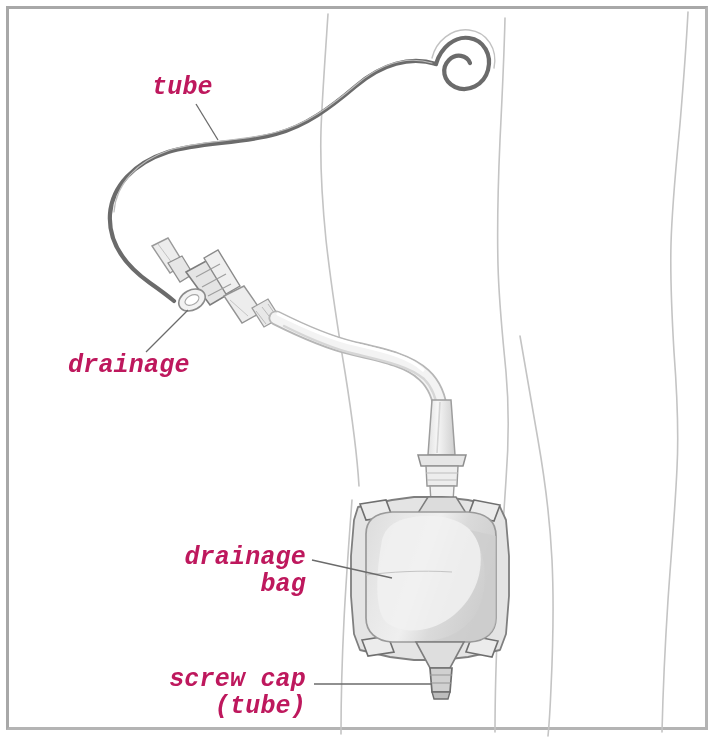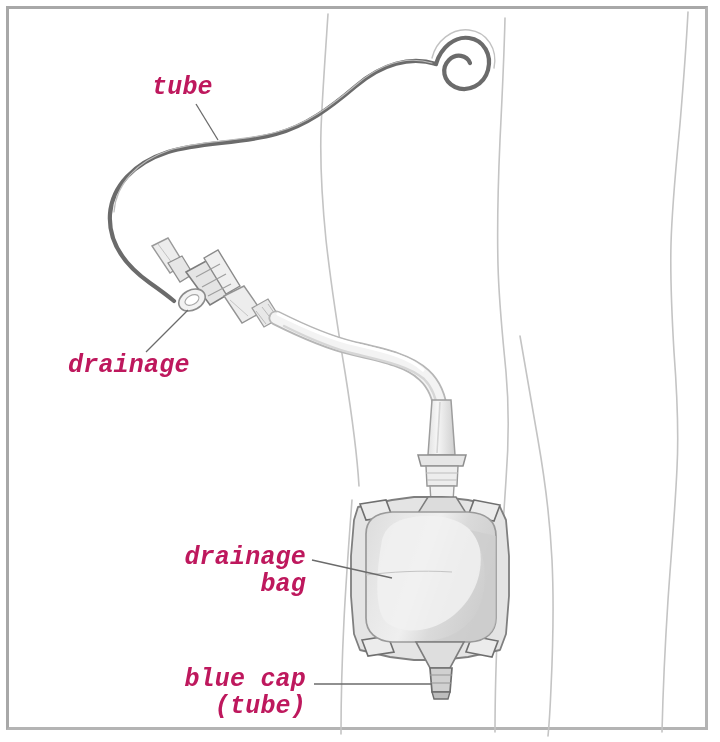--- a/index.html
+++ b/index.html
@@ -265,17 +265,17 @@
   <div class="fig-label" id="label-tube">tube</div>
 
   <div class="fig-label" id="label-stopcock">drainage</div>
 
   <div class="fig-label two-line" id="label-drainage">
     <span>drainage</span><br>
     <span>bag</span>
   </div>
 
   <div class="fig-label two-line" id="label-screwcap">
-    <span>blue cap</span><br>
+    <span>screw cap</span><br>
     <span>(tube)</span>
   </div>
 
 </div>
 
 </body></html>

